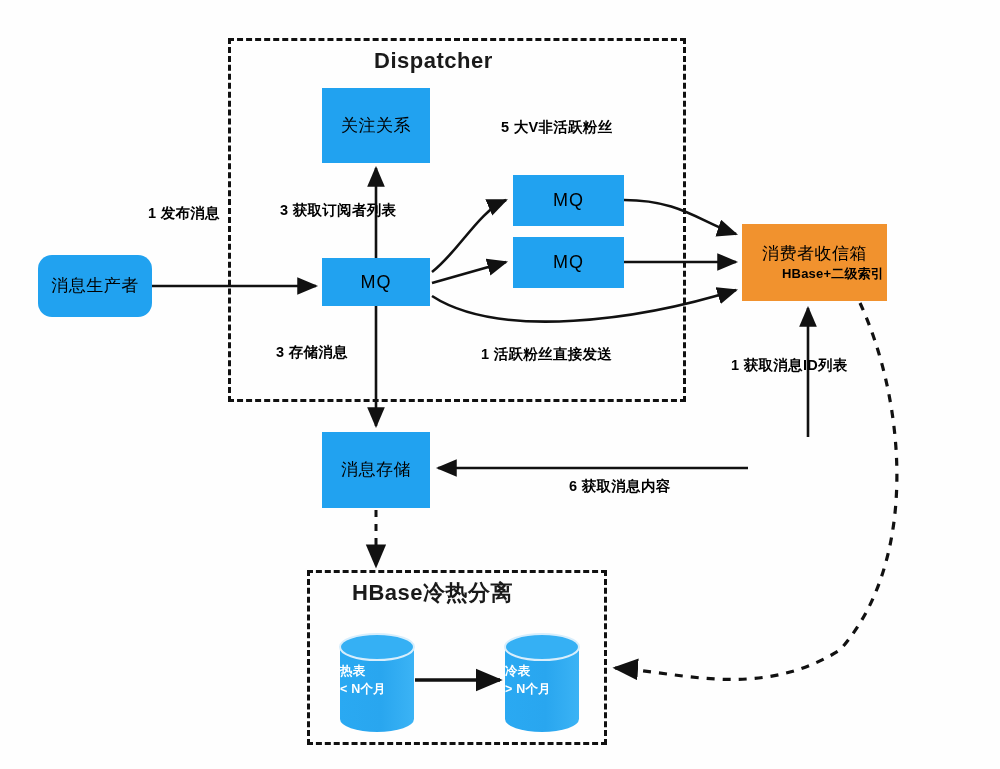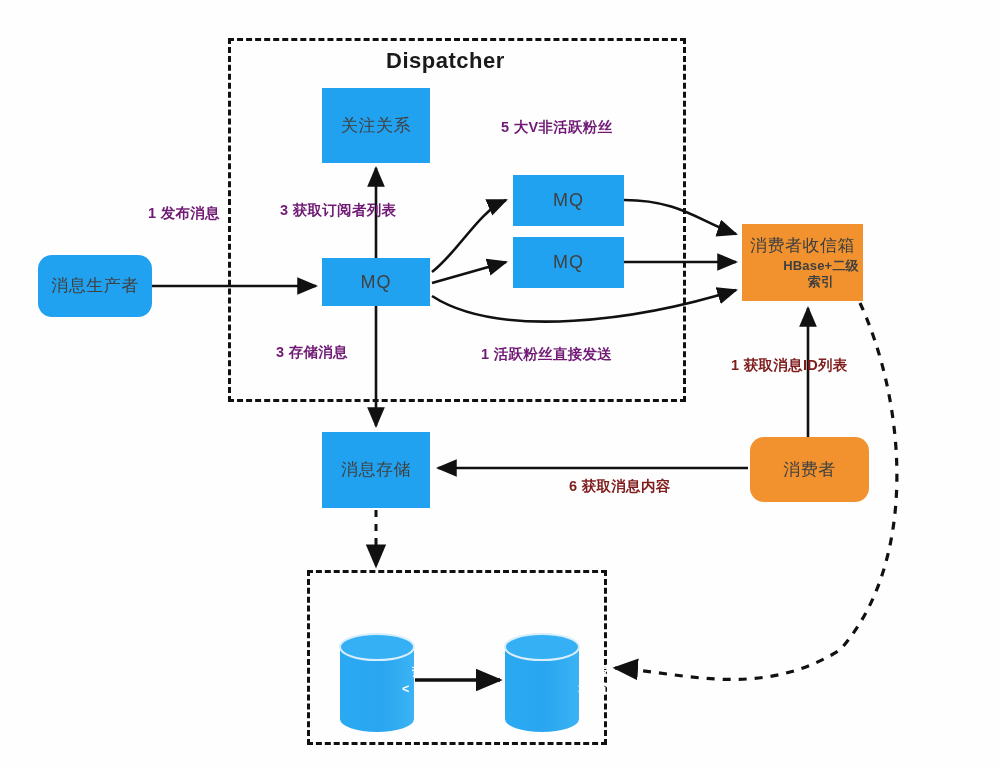--- a/index.html
+++ b/index.html
@@ -24,21 +24,21 @@
     width: 1000px;
     height: 769px;
     pointer-events: none;
   }
   .node {
     position: absolute;
     display: flex;
     flex-direction: column;
     align-items: center;
     justify-content: center;
-    color: #404040;
+    color: #000000;
     text-align: center;
     line-height: 1.25;
     box-sizing: border-box;
   }
   .blue { background: #21a2f0; }
   .orange { background: #f1922e; }
   .rounded { border-radius: 14px; }
   .node .title {
     font-size: 17px;
     font-weight: 500;
@@ -67,38 +67,37 @@
     font-size: 22px;
     font-weight: 700;
     color: #1a1a1a;
     letter-spacing: 0.5px;
     white-space: nowrap;
   }
   .edge-label {
     position: absolute;
     font-size: 14.5px;
     font-weight: 700;
-    color: #701a75;
+    color: #000000;
     white-space: nowrap;
     letter-spacing: 0.3px;
   }
   .edge-label.accent {
-    color: #7f1d1d;
+    color: #000000;
   }
   .cyl-text {
     position: absolute;
     width: 100%;
-    text-align: center;
+    text-align: left;
     color: #ffffff;
     font-size: 12.5px;
     font-weight: 700;
     line-height: 1.45;
     letter-spacing: 0.2px;
     pointer-events: none;
-    padding-left: 48px;
   }
 </style>
 </head>
 <body>
 
 <div id="canvas">
 
   <div class="group-box" style="left:228px; top:38px; width:458px; height:364px;"></div>
   <div class="group-box" style="left:307px; top:570px; width:300px; height:175px;"></div>
 
@@ -148,21 +147,22 @@
       <ellipse cx="377" cy="647" rx="37" ry="13" fill="#35b0f4"></ellipse>
       <ellipse cx="377" cy="647" rx="37" ry="13" fill="none" stroke="#d8eefc" stroke-width="2"></ellipse>
     </g>
     <g>
       <path d="M505,647 L505,719 A37,13 0 0,0 579,719 L579,647 Z" fill="url(#cylBody)"></path>
       <ellipse cx="542" cy="647" rx="37" ry="13" fill="#35b0f4"></ellipse>
       <ellipse cx="542" cy="647" rx="37" ry="13" fill="none" stroke="#d8eefc" stroke-width="2"></ellipse>
     </g>
   </svg>
 
-  <div class="group-title" style="left:386px; top:48px;">Dispatcher</div>
+  <div class="group-title" style="left:374px; top:48px;">Dispatcher</div>
+  <div class="group-title" style="left:352px; top:578px;">HBase冷热分离</div>
 
   <div class="node blue rounded" style="left:38px; top:255px; width:114px; height:62px;">
     <span class="title">消息生产者</span>
   </div>
 
   <div class="node blue" style="left:322px; top:88px; width:108px; height:75px;">
     <span class="title">关注关系</span>
   </div>
 
   <div class="node blue" style="left:322px; top:258px; width:108px; height:48px;">
@@ -170,28 +170,25 @@
   </div>
 
   <div class="node blue" style="left:513px; top:175px; width:111px; height:51px;">
     <span class="mqlabel">MQ</span>
   </div>
 
   <div class="node blue" style="left:513px; top:237px; width:111px; height:51px;">
     <span class="mqlabel">MQ</span>
   </div>
 
-  <div class="node orange" style="left:742px; top:224px; width:121px; height:77px;">
+  <div class="node orange" style="left:742px; top:224px; width:145px; height:77px;">
     <span class="title">消费者收信箱</span>
     <span class="subtitle">HBase+二级索引</span>
   </div>
 
-  <div class="node orange rounded" style="left:750px; top:437px; width:119px; height:65px;">
-    <span class="title">消费者</span>
-  </div>
 
   <div class="node blue" style="left:322px; top:432px; width:108px; height:76px;">
     <span class="title">消息存储</span>
   </div>
 
   <div class="cyl-text" style="left:340px; top:662px; width:74px;">
     <div>热表</div>
     <div>&lt; N个月</div>
   </div>
   <div class="cyl-text" style="left:505px; top:662px; width:96px;">

